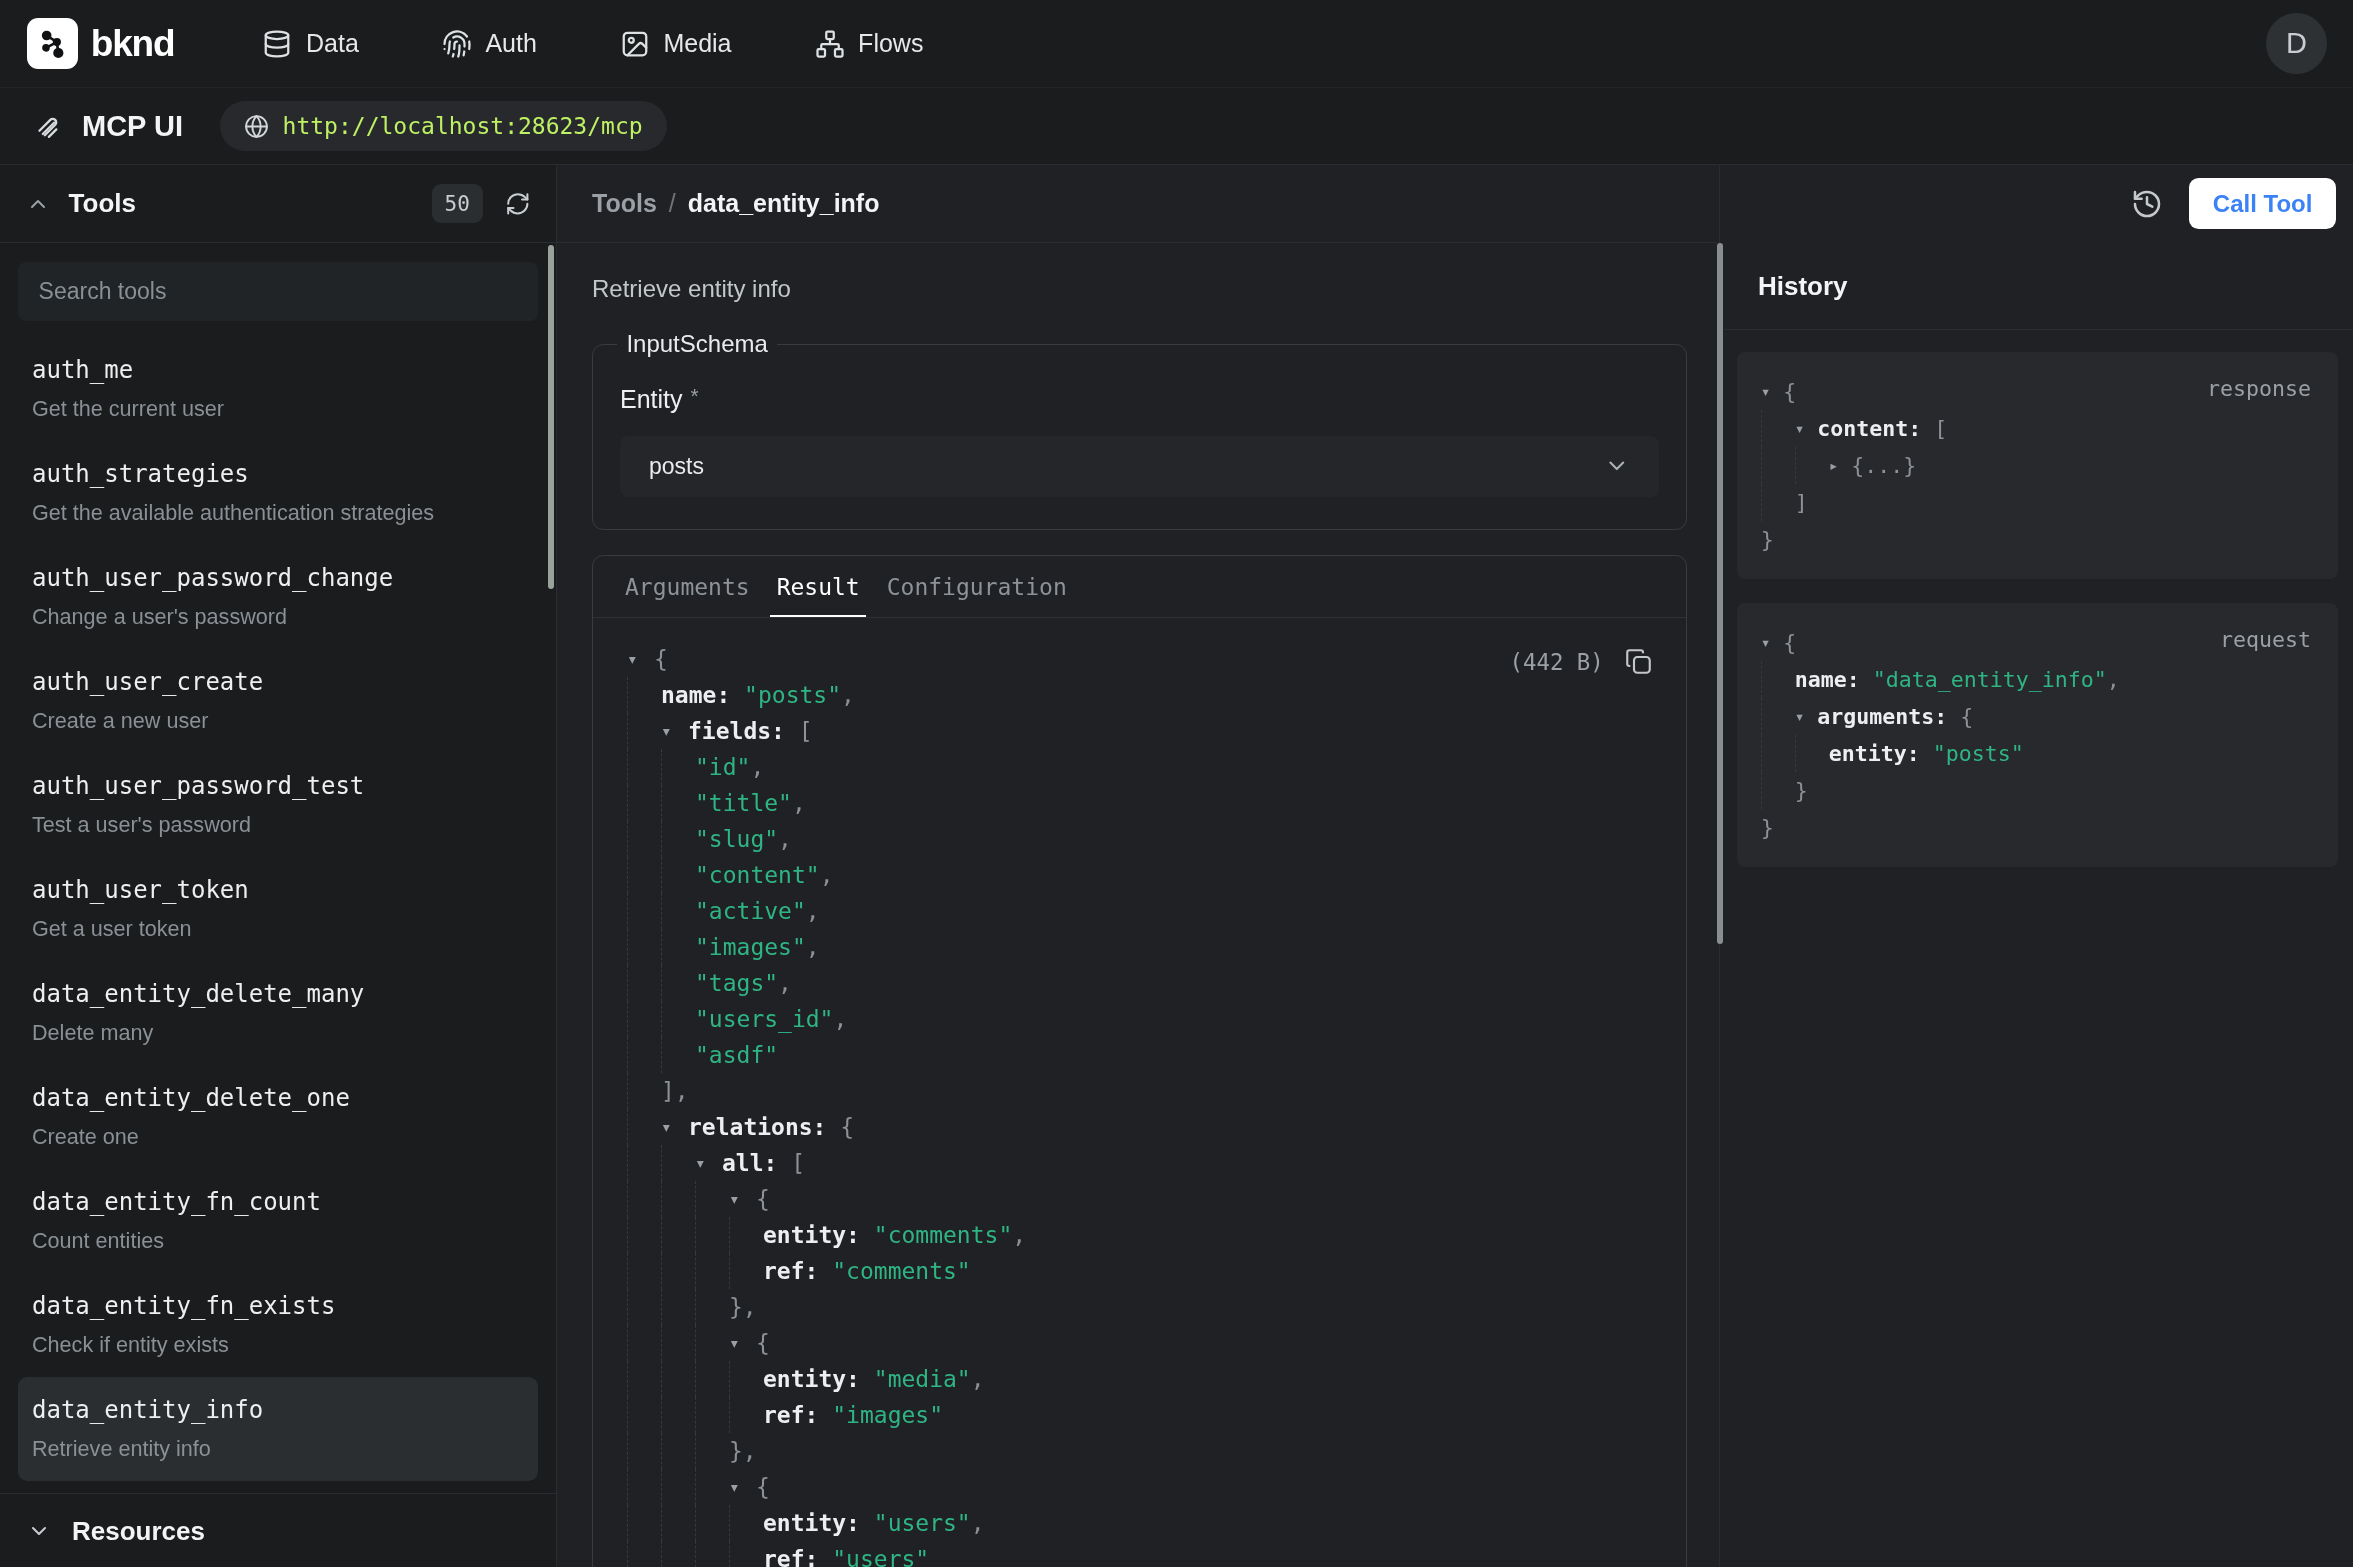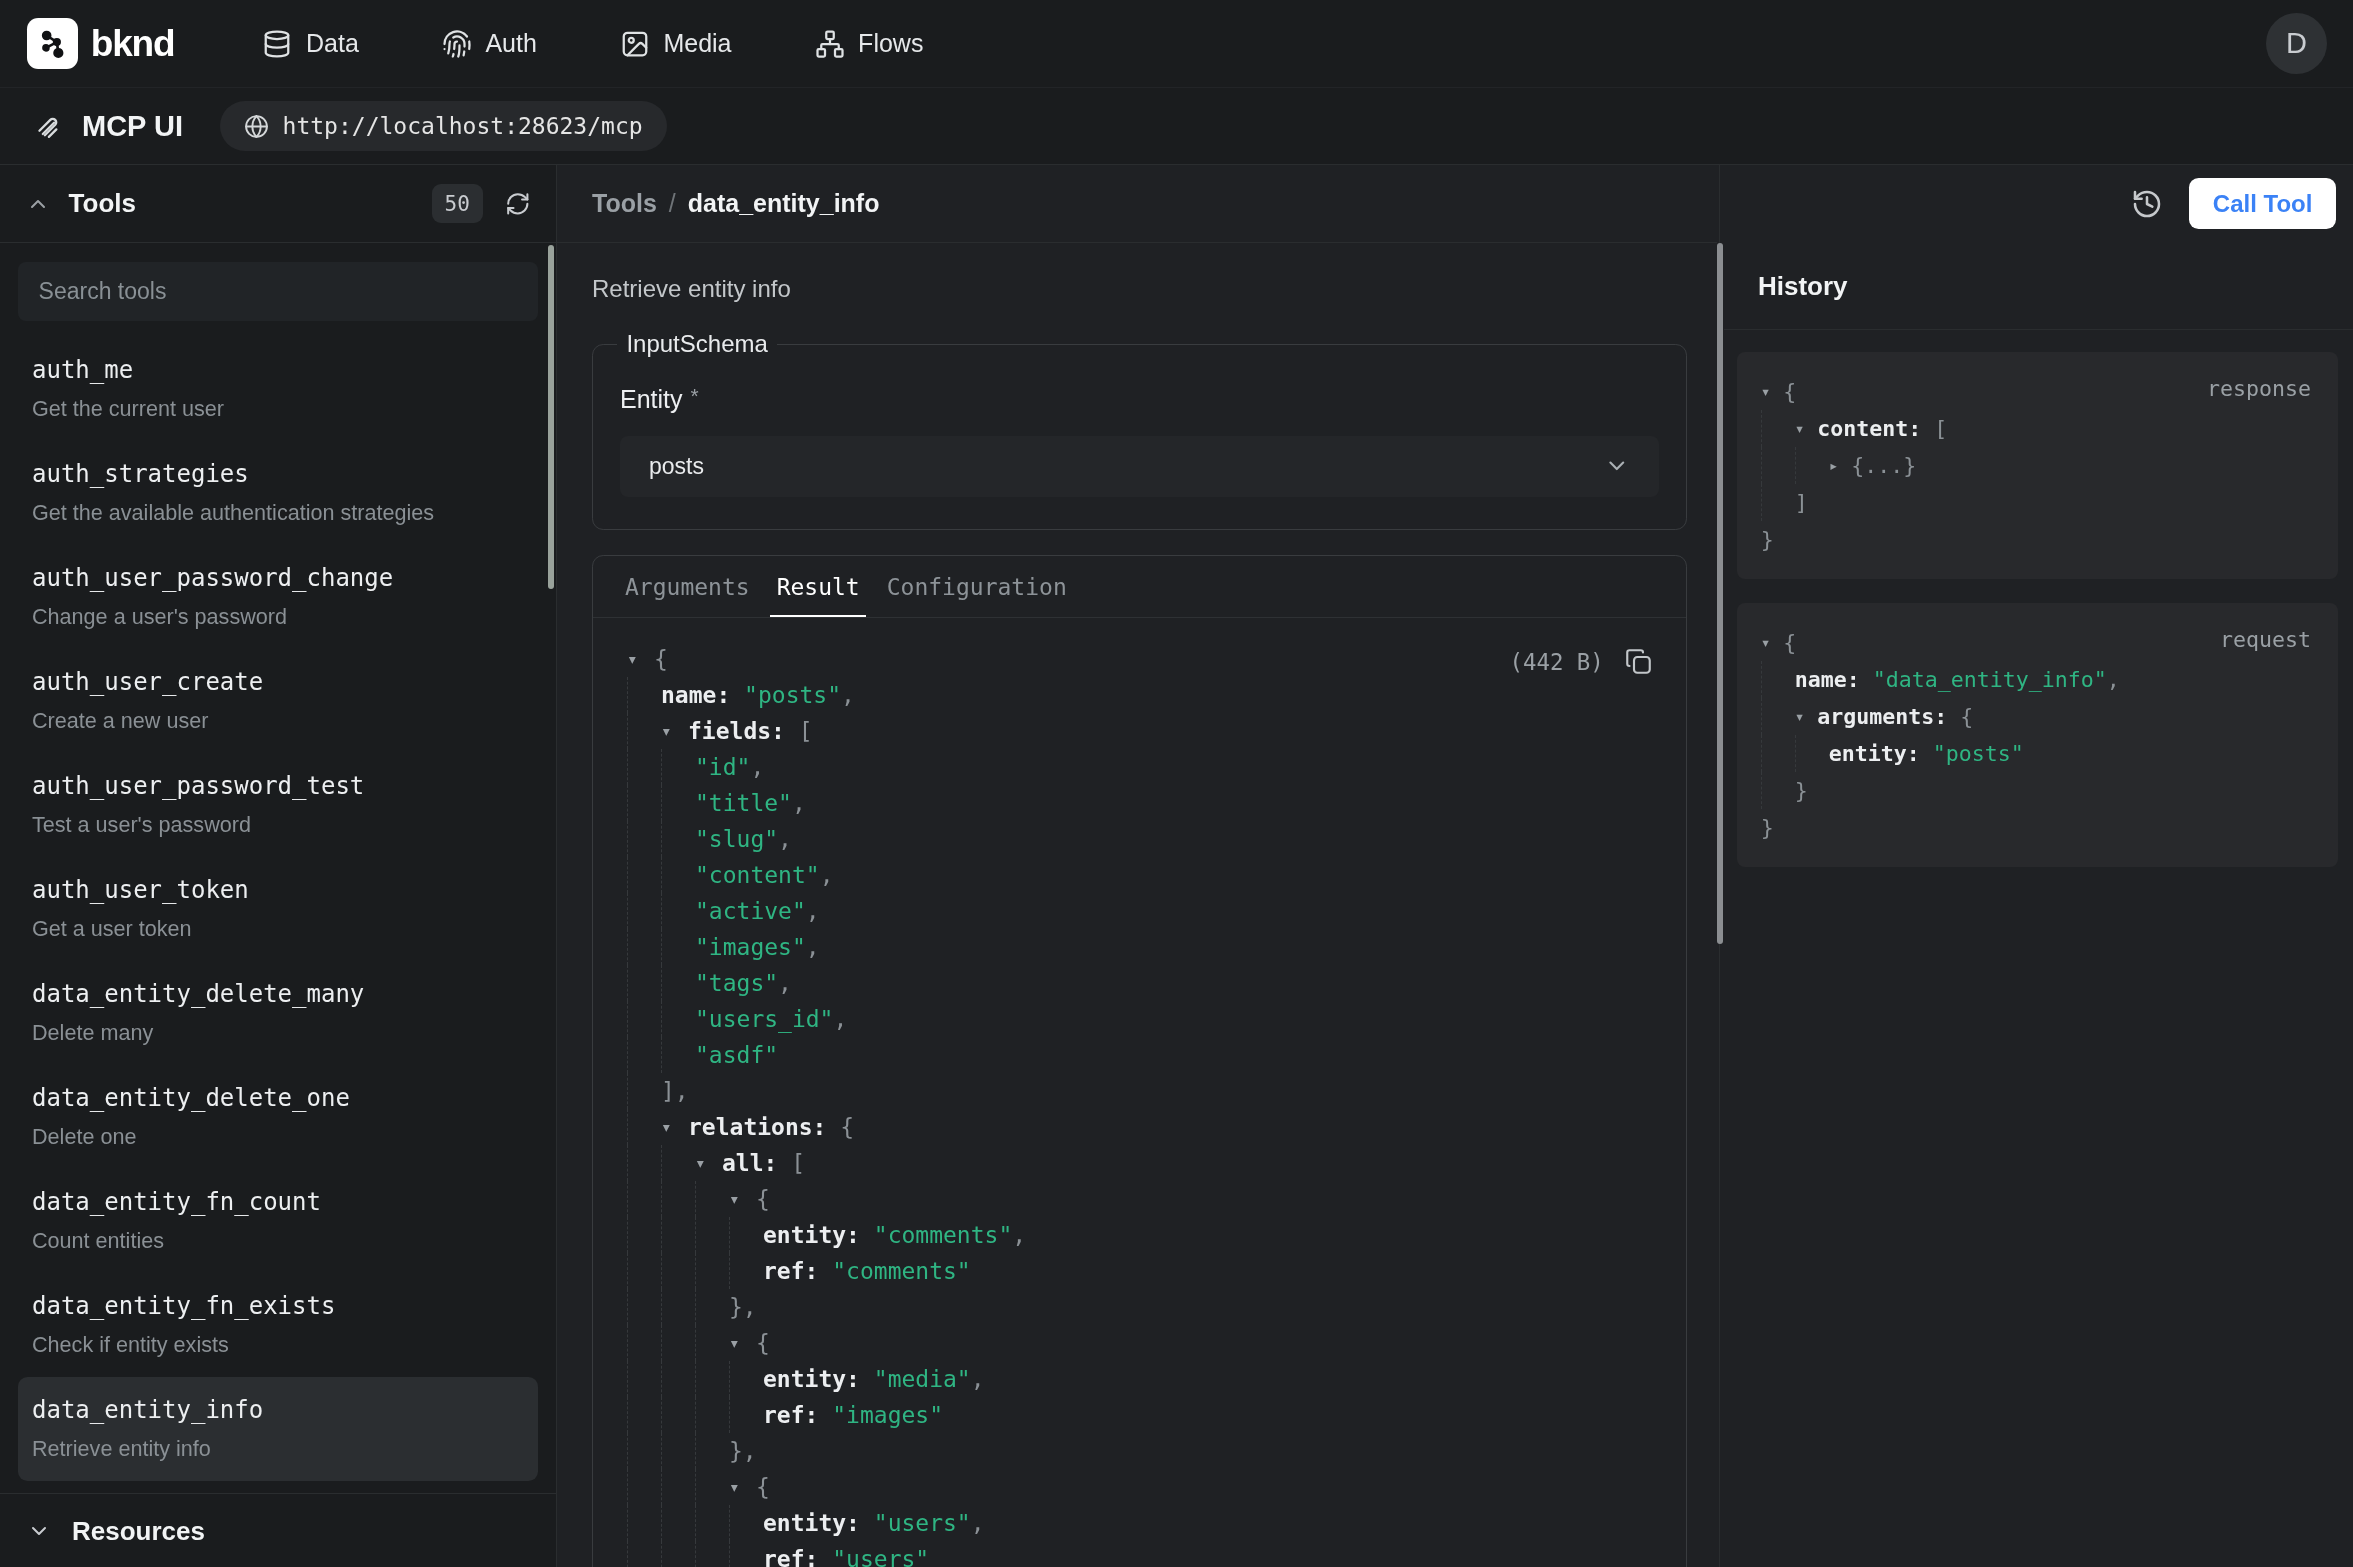--- a/index.html
+++ b/index.html
@@ -28,21 +28,21 @@
             display:flex; align-items:center; justify-content:center; font-size:29px; color:#c9ccd0; cursor:pointer; }
 
   
   .mcp-bar { height:77px; flex:none; display:flex; align-items:center; padding:0 34px;
              border-bottom:0.8px solid var(--border); background:#1a1c1e; }
   .mcp-icon { color:#d8dbdd; }
   .mcp-title { font-size:29px; font-weight:800; margin-left:19px; color:#f2f4f5; }
   .url-pill { margin-left:37px; height:50px; background:#27292c; border-radius:32px;
               display:flex; align-items:center; gap:13.6px; padding:0 24px; cursor:pointer; }
   .url-pill svg { width:25px; height:25px; color:#d4d7d9; }
-  .url-text { font-family:"DejaVu Sans Mono", monospace; font-size:23px; color:#e5e5e5; }
+  .url-text { font-family:"DejaVu Sans Mono", monospace; font-size:23px; color:#bef264; }
 
   
   .content-row { flex:1; display:flex; min-height:0; }
 
   
   .sidebar { width:557px; flex:none; background:#1a1c1e; border-right:0.8px solid var(--border);
              display:flex; flex-direction:column; min-height:0; }
   .tools-header { height:78px; flex:none; display:flex; align-items:center; gap:19px; padding:0 25.6px;
                   border-bottom:0.8px solid var(--border); }
   .tools-header .chev { color:#9ba0a4; cursor:pointer; }
@@ -263,21 +263,21 @@
             <div class="tool-item">
               <div class="tool-name">auth_user_token</div>
               <div class="tool-desc">Get a user token</div>
             </div>
             <div class="tool-item">
               <div class="tool-name">data_entity_delete_many</div>
               <div class="tool-desc">Delete many</div>
             </div>
             <div class="tool-item">
               <div class="tool-name">data_entity_delete_one</div>
-              <div class="tool-desc">Delete one</div>
+              <div class="tool-desc">Create one</div>
             </div>
             <div class="tool-item">
               <div class="tool-name">data_entity_fn_count</div>
               <div class="tool-desc">Count entities</div>
             </div>
             <div class="tool-item">
               <div class="tool-name">data_entity_fn_exists</div>
               <div class="tool-desc">Check if entity exists</div>
             </div>
             <div class="tool-item selected">

